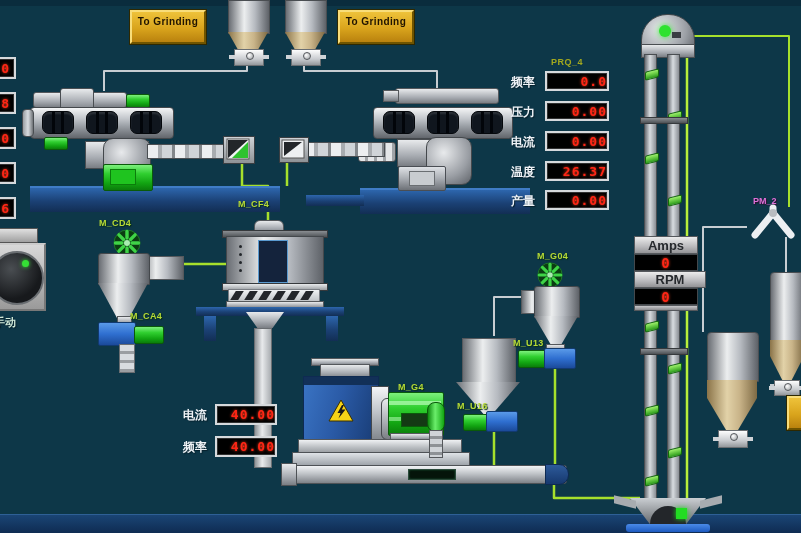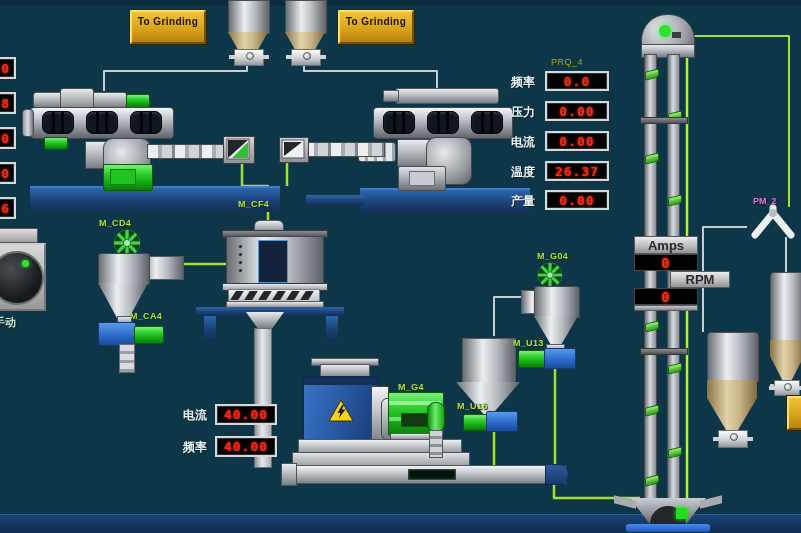--- a/index.html
+++ b/index.html
@@ -12,26 +12,26 @@
   .metal-soft{background:linear-gradient(180deg,#e8eaec,#a8acb2 60%,#7a7e84);}
   .tan{background:linear-gradient(90deg,#8a7348,#e2d2a8 40%,#c9b489 65%,#7e6a44 100%);}
   .navy{background:linear-gradient(180deg,#2d66ad,#1b4175 55%,#122e54);}
   .blue-body{background:linear-gradient(105deg,#3a74c4 0%,#2a5aa6 45%,#16386e 100%);}
   .green-motor{background:linear-gradient(180deg,#7df07d 0%,#30cf30 35%,#12a512 72%,#0b7d0b 100%);border:1px solid #0a5a0a;border-radius:2px;}
   .gray-motor{background:linear-gradient(180deg,#dfe2e6,#a9adb3 50%,#6d7177);border:1px solid #4a4e54;border-radius:2px;}
   .blue-valve{background:linear-gradient(180deg,#5a9ae8,#2f6fd0 50%,#1b4a9a);border:1px solid #123a70;border-radius:2px;}
   
   .rbox{background:#000;border:2px solid #d6d9dc;box-shadow:inset 0 0 0 1px #303030;
     display:flex;align-items:center;justify-content:flex-end;box-sizing:border-box;padding-right:4px;}
-  .rbox.center{justify-content:center;padding-right:0;}
+  .rbox.center{justify-content:flex-end;padding-right:0;}
   .seg{font-family:"DejaVu Sans Mono",monospace;font-weight:bold;font-size:13px;color:#ff2616;
     text-shadow:0 0 3px rgba(255,70,30,.85);letter-spacing:1px;}
   .wlabel{font-weight:bold;font-size:12px;color:#eef2f6;text-shadow:1px 1px 1px #06202c;white-space:nowrap;}
   .glabel{font-weight:bold;font-size:9px;color:#b6d935;text-shadow:1px 1px 1px #083018;white-space:nowrap;letter-spacing:.3px;}
-  .olive{font-weight:normal;font-size:9px;color:#a3a81e;white-space:nowrap;letter-spacing:.5px;}
+  .olive{font-weight:bold;font-size:9px;color:#a3a81e;white-space:nowrap;letter-spacing:.5px;}
   .mlabel{font-weight:bold;font-size:9px;color:#e070d8;text-shadow:1px 1px 1px #301030;white-space:nowrap;}
   
   .gold-btn{background:linear-gradient(180deg,#eec23a,#d9a41c 55%,#b9820e);
     border:2px solid;border-color:#f8dd7a #6e5400 #6e5400 #f8dd7a;outline:1px solid #2e2800;
     color:#201400;font-weight:bold;font-size:10px;line-height:12px;text-align:center;
     padding-top:4px;box-sizing:border-box;cursor:pointer;letter-spacing:.4px;}
   
   .leg{background:linear-gradient(90deg,#6a6e74,#d8dce0 45%,#8a8e94);border:1px solid #4a4e52;box-sizing:border-box;}
   .bucket{width:12px;height:7px;background:linear-gradient(180deg,#9df26a,#2a9a1a);border:1px solid #136a0a;
     border-radius:2px;transform:skewY(-14deg);}
@@ -380,21 +380,21 @@
     <div class="abs" style="left:614px;top:498px;width:22px;height:8px;background:#a8acb0;transform:skewY(14deg);"></div>
     <div class="abs" style="left:700px;top:498px;width:22px;height:8px;background:#a8acb0;transform:skewY(-14deg);"></div>
     <div class="abs" style="left:626px;top:524px;width:84px;height:8px;border-radius:3px;background:linear-gradient(180deg,#4a8ae8,#1d5ac0);"></div>
   </div>
 
   <div class="abs" style="z-index:4;">
     <div class="abs amps-cell-lab" style="left:634px;top:236px;width:64px;height:18px;">Amps</div>
     <div class="abs amps-cell-val" style="left:634px;top:254px;width:64px;height:17px;">
         <span class="seg" style="font-size:14px;">0</span>
       </div>
-    <div class="abs amps-cell-lab" style="left:670px;top:271px;width:60px;height:17px;">RPM</div>
+    <div class="abs amps-cell-lab" style="left:634px;top:271px;width:72px;height:17px;">RPM</div>
     <div class="abs amps-cell-val" style="left:634px;top:288px;width:64px;height:17px;">
         <span class="seg" style="font-size:14px;">0</span>
       </div>
     <div class="abs" style="left:634px;top:305px;width:64px;height:6px;background:linear-gradient(180deg,#c8c8cb,#8a8a8e);border:1px solid #55585c;box-sizing:border-box;"></div>
   </div>
 
   <div class="abs" style="z-index:2;">
     <div class="abs mlabel" style="left:753px;top:196px;">PM_2</div>
     <svg class="abs" style="left:744px;top:202px;" width="57" height="40">
       <g stroke="#eceff2" stroke-width="7" stroke-linecap="round">

